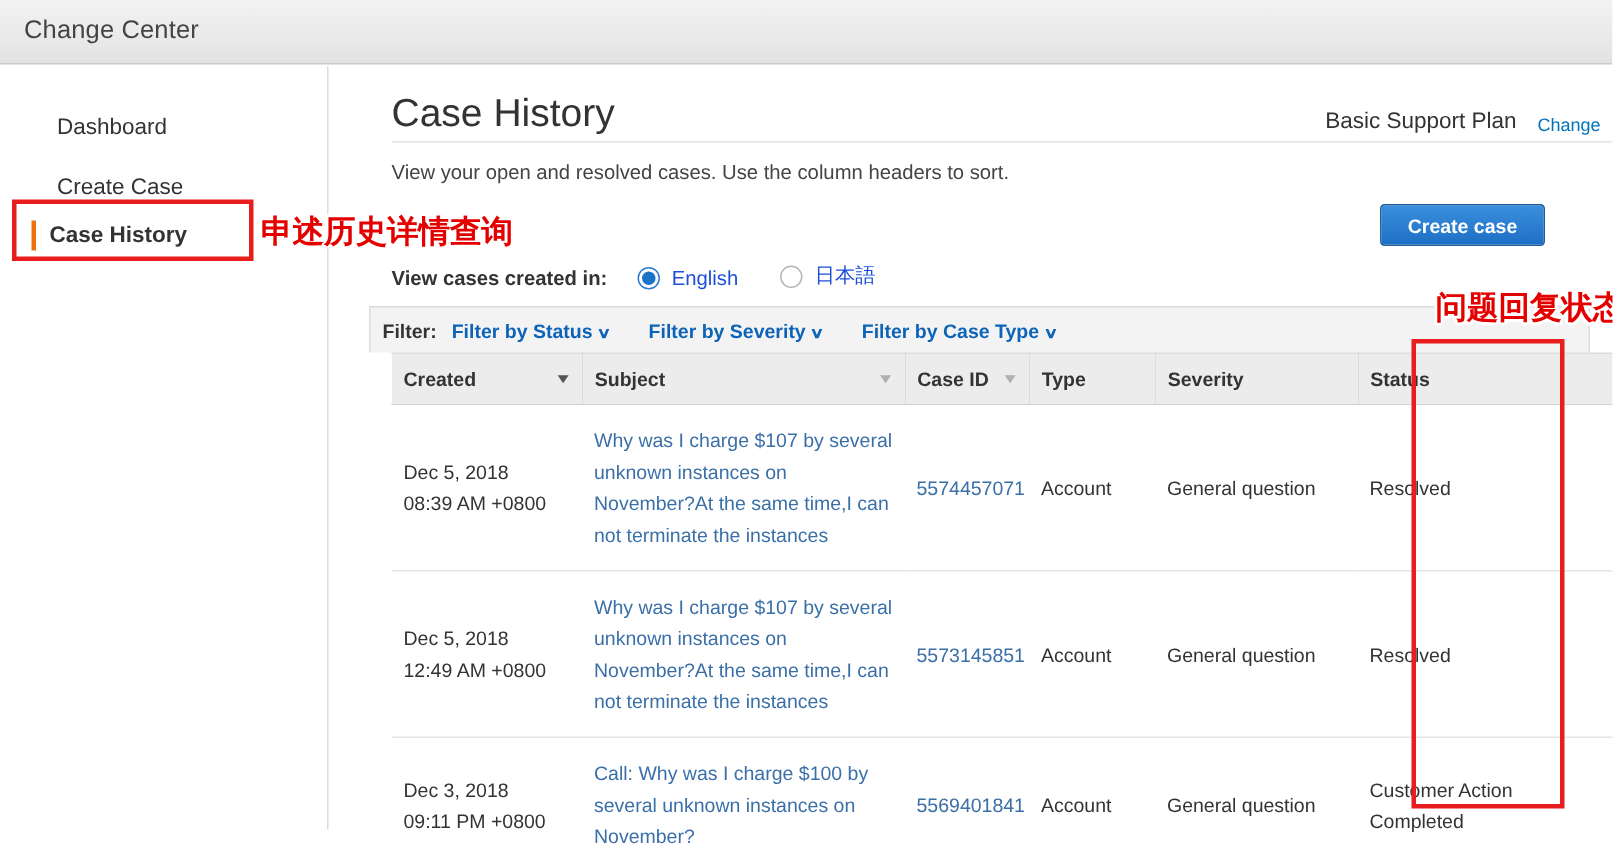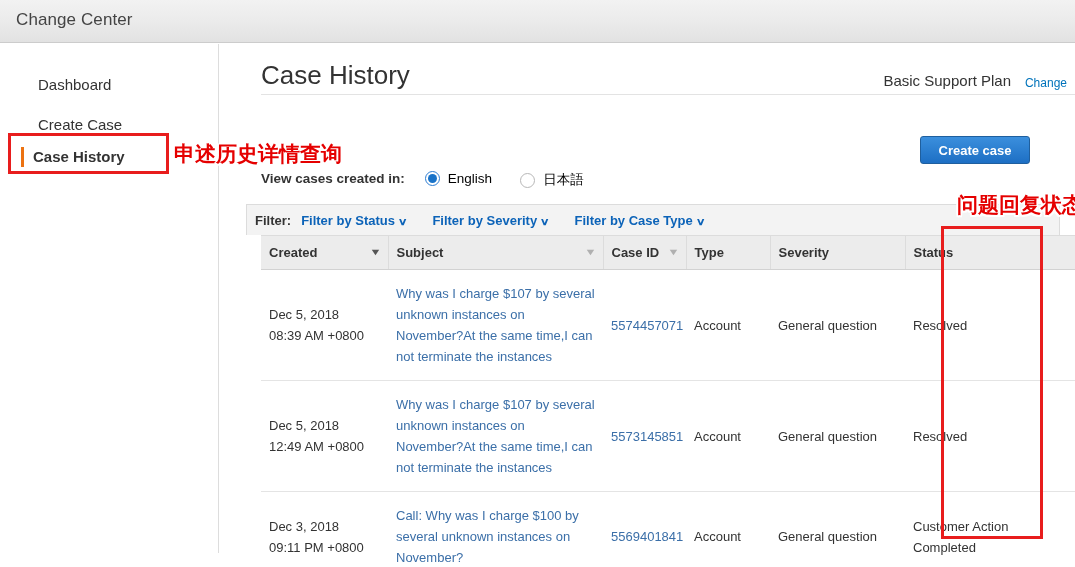--- a/index.html
+++ b/index.html
@@ -131,21 +131,21 @@
     padding: 0;
   }
 
   
   #lang-row {
     position: absolute;
     left: 41px;
     top: 127px;
     height: 22px;
     display: flex;
-    align-items: flex-start;
+    align-items: flex-end;
   }
   #lang-row .lbl {
     font-size: 13.5px;
     font-weight: bold;
     color: #333333;
     margin-right: 20px;
   }
   .radio-opt {
     display: flex;
     align-items: center;
@@ -170,21 +170,21 @@
   .radio.on::after {
     content: "";
     position: absolute;
     left: 2px; top: 2px;
     width: 9px; height: 9px;
     border-radius: 50%;
     background: #1a73c8;
   }
   .radio-opt .txt {
     font-size: 13.5px;
-    color: #000000;
+    color: #1d4ed8;
   }
 
   
   #filter-bar {
     position: absolute;
     left: 26px;
     top: 160px;
     width: 814px;
     height: 31px;
     background: #f3f3f3;
@@ -319,20 +319,21 @@
 
 <div id="main">
 
   <h1 id="page-title">Case History</h1>
 
   <div id="plan-label">Basic Support Plan</div>
   <a id="plan-change">Change</a>
 
   <div id="title-rule"></div>
 
+  <div id="page-sub">View your open and resolved cases. Use the column headers to sort.</div>
 
   <button id="create-case">Create case</button>
 
   <div id="lang-row">
     <span class="lbl">View cases created in:</span>
     <label class="radio-opt">
       <span class="radio on"></span>
       <span class="txt">English</span>
     </label>
     <label class="radio-opt">

